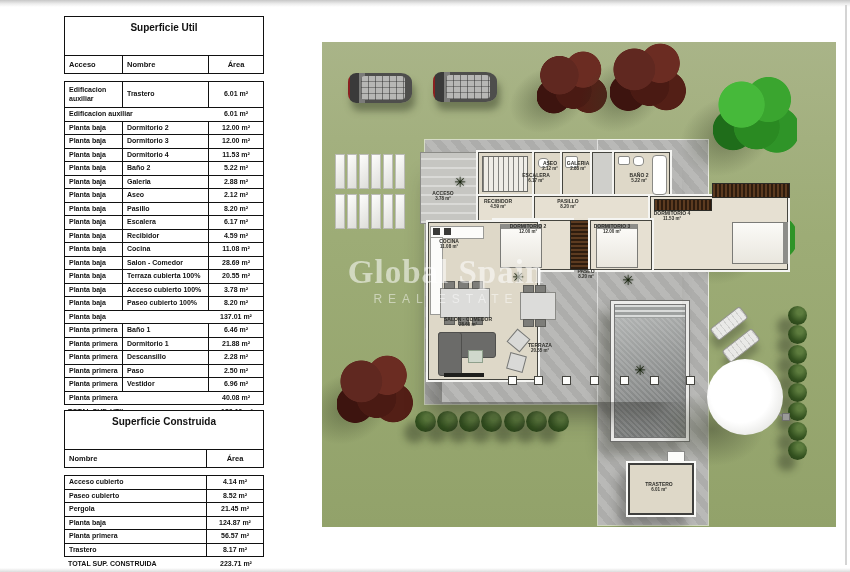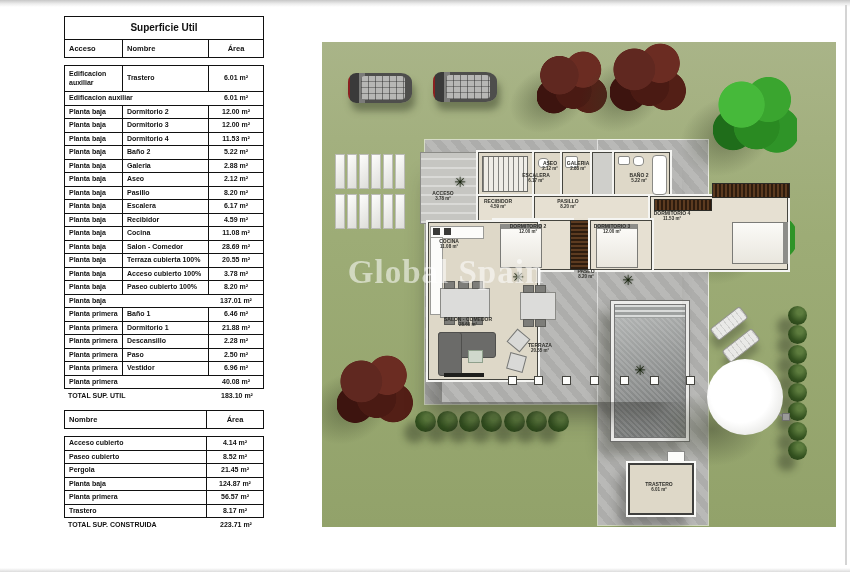--- a/index.html
+++ b/index.html
@@ -11,21 +11,21 @@
   .edge-right{position:absolute;right:3px;top:5px;width:2px;height:560px;background:#d4d4d4;}
   .edge-bottom{position:absolute;left:0;bottom:0;width:100%;height:4px;
     background:linear-gradient(0deg,#dcdcdc,#fff);}
 
   
   .tables{position:absolute;left:64px;top:16px;width:200px;color:#111;}
   .stable{position:absolute;left:0;width:200px;}
   .stable.util{top:0;}
   .stable.cons{top:394px;}
   .t-head{border:1px solid #111;background:#fff;}
-  .t-title{text-align:center;font-weight:bold;font-size:10px;padding:5px 0 6px;
+  .t-title{text-align:center;font-weight:bold;font-size:10px;padding:5px 0 22px;
            border-bottom:1px solid #111;}
   .t-cols{display:grid;font-weight:bold;font-size:7.5px;}
   .t-cols.cols3{grid-template-columns:58px 1fr 54px;}
   .t-cols.cols2{grid-template-columns:1fr 56px;}
   .t-cols span{padding:4px 4px;}
   .t-cols.cols3 span:nth-child(1),.t-cols.cols3 span:nth-child(2){border-right:1px solid #111;}
   .t-cols.cols2 span:nth-child(1){border-right:1px solid #111;}
   .t-cols .ha{text-align:center;}
   .t-body{border:1px solid #111;margin-top:7px;}
   .trow{display:grid;font-weight:bold;font-size:7px;line-height:1.15;
@@ -278,20 +278,21 @@
           </div>
         </div>
     <div class="trow total cols3">
           <span class="c c12">TOTAL SUP. UTIL</span>
           <span class="c ca">183.10 m²</span>
         </div>
       </div>
 
     <div class="stable cons">
       <div class="t-head">
+        <div class="t-title">Superficie Construida</div>
         <div class="t-cols cols2">
           <span>Nombre</span>
           <span class="ha">Área</span>
         </div>
       </div>
       <div class="t-body">
           <div class="trow item cols2">
             <span class="c c2">Acceso cubierto</span>
             <span class="c ca">4.14 m²</span>
           </div>
@@ -517,15 +518,16 @@
         <span class="nm">PASEO</span>
         <span class="ar">8.20 m²</span>
       </div>
     <div class="abs rlabel" style="left:337px;top:445px;">
         <span class="nm">TRASTERO</span>
         <span class="ar">6.01 m²</span>
       </div>
 
     <div class="abs watermark">
       <div class="wm1">Global Spain</div>
+      <div class="wm2">REAL ESTATE</div>
     </div>
   </div>
 </div>
 
 </body></html>

